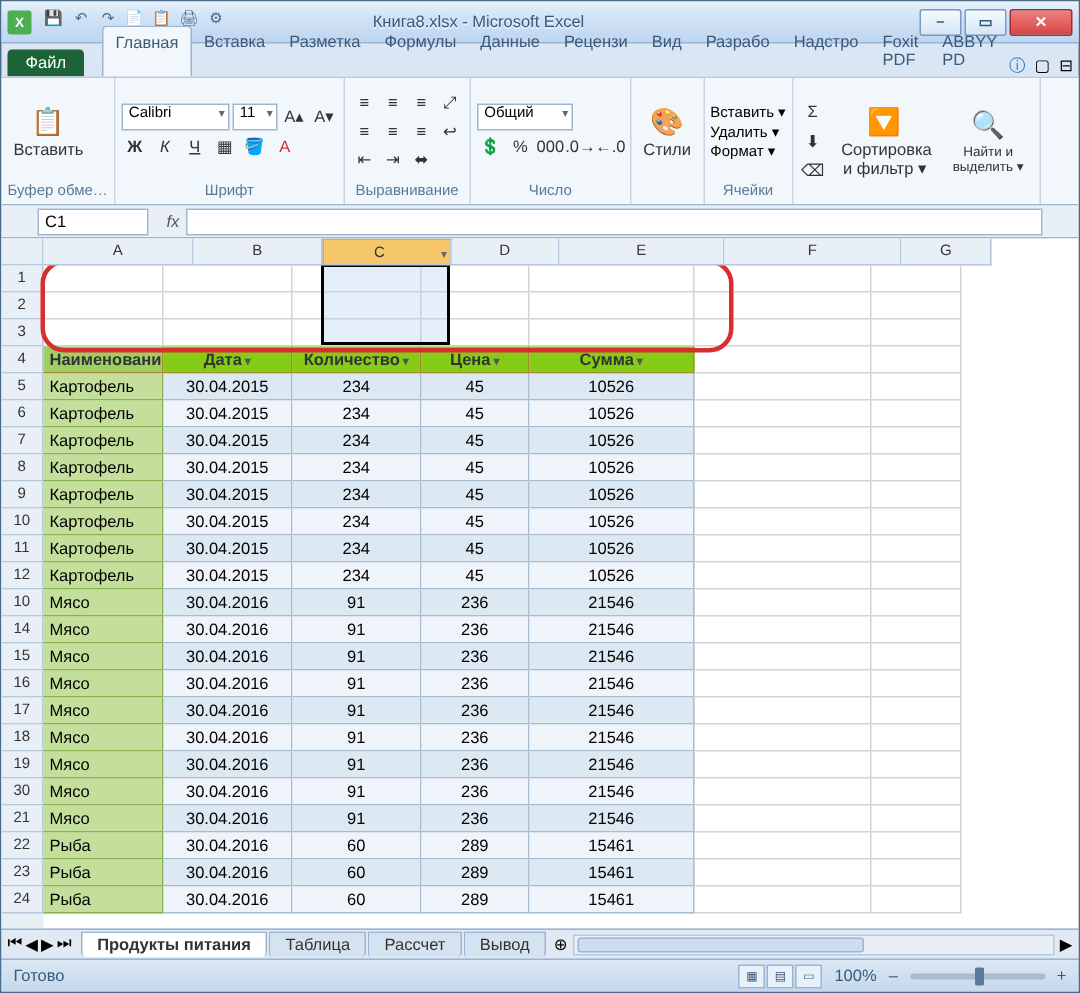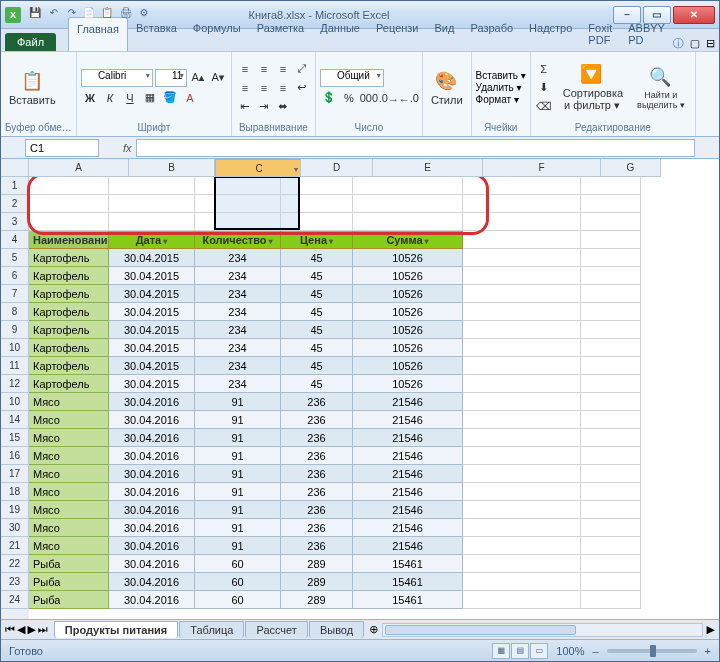--- a/index.html
+++ b/index.html
@@ -20,27 +20,27 @@
 .rtab.active{background:#f2f7fc;border:1px solid #9ab4d4;border-bottom:none;border-radius:3px 3px 0 0}
 .rtab-help{margin-left:auto;display:flex;gap:6px;padding-right:6px;align-items:center}
 .ribbon{height:86px;background:#f2f7fc;border-top:1px solid #b8ccdf;border-bottom:1px solid #9ab4d4;display:flex;overflow:hidden}
 .rgroup{border-right:1px solid #c8d6e6;padding:2px 4px;display:flex;flex-direction:column;justify-content:space-between;min-width:48px}
 .rgroup-body{display:flex;gap:3px;flex:1;align-items:center}
 .rgroup-label{font-size:10px;color:#5a7a9a;text-align:center;padding:1px 0}
 .big-btn{display:flex;flex-direction:column;align-items:center;gap:2px;padding:2px 4px;font-size:10px;color:#333;cursor:pointer}
 .big-btn .ic{width:24px;height:22px;display:flex;align-items:center;justify-content:center;font-size:18px}
 .font-controls{display:flex;flex-direction:column;gap:2px}
 .font-row{display:flex;gap:2px;align-items:center}
-.sel{border:1px solid #9eb6d0;background:#fff;height:18px;padding:0 14px 0 16px;font-size:10px;position:relative}
+.sel{border:1px solid #9eb6d0;background:#fff;height:18px;padding:0 14px 0 4px;font-size:10px;position:relative}
 .sel::after{content:"▾";position:absolute;right:2px;top:1px;font-size:8px;color:#666}
 .mini-btn{width:18px;height:18px;border:1px solid transparent;display:flex;align-items:center;justify-content:center;font-size:11px;color:#333;cursor:pointer}
 .align-grid{display:grid;grid-template-columns:repeat(4,18px);grid-auto-rows:18px;gap:1px}
 .namebox-row{height:22px;background:#e8eff7;display:flex;align-items:center;border-bottom:1px solid #9ab4d4}
 .namebox{width:74px;background:#fff;border:1px solid #9eb6d0;height:18px;margin-left:24px;padding:0 4px;font-size:11px;display:flex;align-items:center}
-.fx-area{display:flex;align-items:center;margin-left:24px;gap:6px}
+.fx-area{display:flex;align-items:center;margin-left:12px;gap:6px}
 .fx-label{font-style:italic;color:#555}
 .formula-bar{flex:1;background:#fff;border:1px solid #9eb6d0;height:18px;margin:0 24px 0 4px}
 .sheet-area{flex:1;display:flex;overflow:hidden;background:#fff}
 .rowhdrs{width:28px;background:#e8eff7}
 .corner{height:18px;background:#e8eff7;border-right:1px solid #b5c8dc;border-bottom:1px solid #b5c8dc}
 .colhdrs{display:flex;height:18px}
 .colhdr{background:#e8eff7;border-right:1px solid #b5c8dc;border-bottom:1px solid #b5c8dc;text-align:center;font-size:10px;color:#333;line-height:18px}
 .colhdr.sel{background:#f5c66a}
 .rowhdr{height:18px;border-right:1px solid #b5c8dc;border-bottom:1px solid #b5c8dc;text-align:center;font-size:10px;color:#333;line-height:18px;background:#e8eff7}
 .grid{position:relative}
@@ -91,22 +91,22 @@
       <div class="win-btn max">▭</div>
       <div class="win-btn close">✕</div>
     </div>
   </div>
 
   <div class="ribbon-tabs">
     <div class="file-tab">Файл</div>
     <div id="rtabs" style="display:flex">
         <div class="rtab active">Главная</div>
         <div class="rtab">Вставка</div>
+        <div class="rtab">Разметка</div>
         <div class="rtab">Формулы</div>
-        <div class="rtab">Разметка</div>
         <div class="rtab">Данные</div>
         <div class="rtab">Рецензи</div>
         <div class="rtab">Вид</div>
         <div class="rtab">Разрабо</div>
         <div class="rtab">Надстро</div>
         <div class="rtab">Foxit PDF</div>
         <div class="rtab">ABBYY PD</div>
       </div>
     <div class="rtab-help">
       <span style="color:#3a72c4">ⓘ</span>
@@ -214,21 +214,20 @@
         </div>
         <div class="big-btn">
           <div class="ic">🔽</div>
           <span style="font-size:11px;max-width:58px;text-align:center">Сортировка и фильтр ▾</span>
         </div>
         <div class="big-btn">
           <div class="ic">🔍</div>
           <span style="font-size:9px;max-width:52px;text-align:center">Найти и выделить ▾</span>
         </div>
       </div>
-      <div class="rgroup-label">Редактирование</div>
     </div>
   </div>
 
   <div class="namebox-row">
     <div class="namebox">C1</div>
     <div class="fx-area">
       <span class="fx-label">fx</span>
     </div>
     <div class="formula-bar"></div>
   </div>

